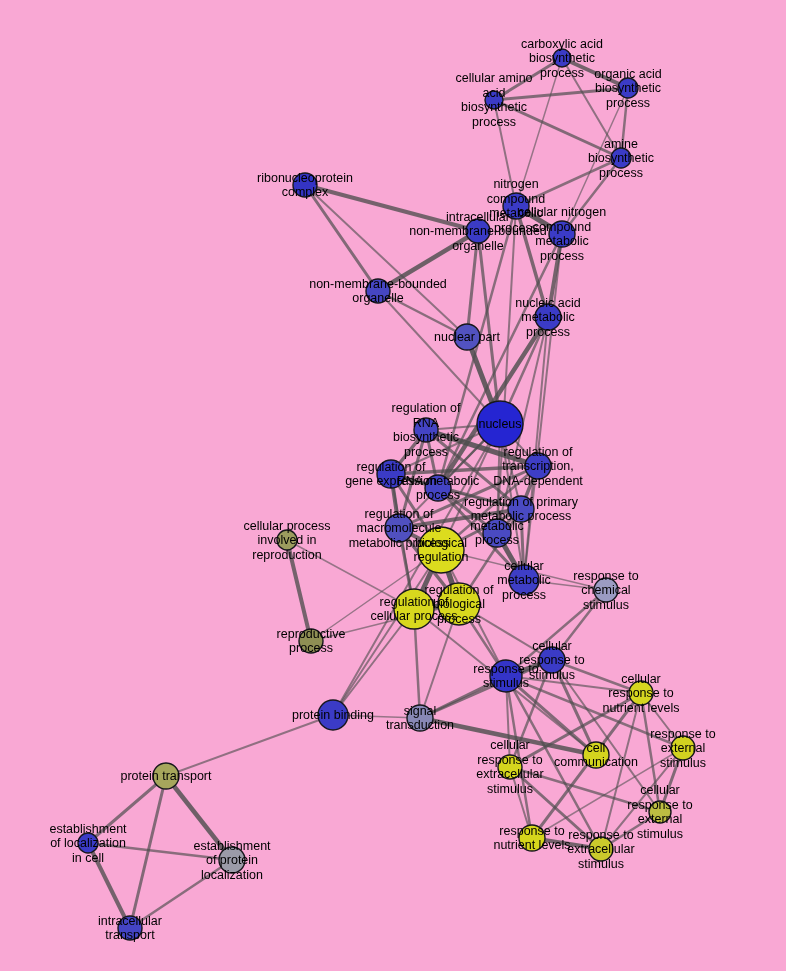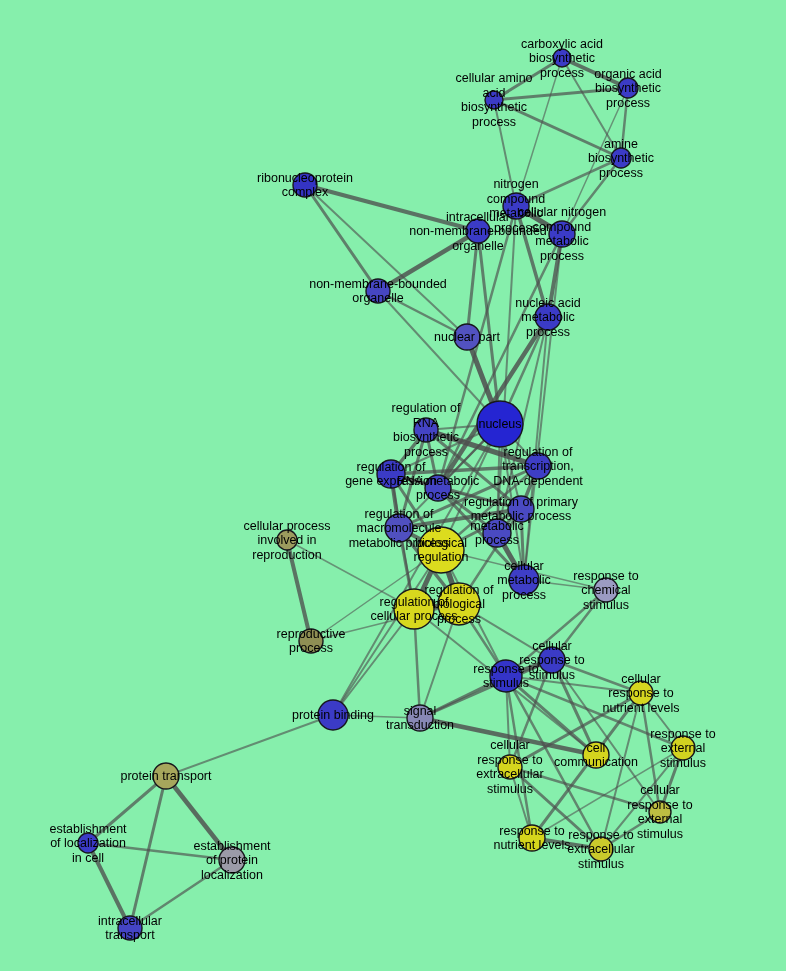--- a/index.html
+++ b/index.html
@@ -1,20 +1,20 @@
 <!DOCTYPE html>
 <html><head>
 <meta charset="utf-8">
 <style>
   html, body { margin: 0; padding: 0; background: #ffffff; }
   .graph-canvas {
     width: 786px;
     height: 971px;
     position: relative;
-    background: #86efac;
+    background: #f9a8d4;
     overflow: hidden;
   }
   svg { display: block; }
   .edge { stroke-linecap: round; fill: none; }
   .node { stroke: #17171c; stroke-width: 1.4px; }
   .node-label {
     font-family: "Liberation Sans", sans-serif;
     font-size: 12.5px;
     fill: #000000;
   }

